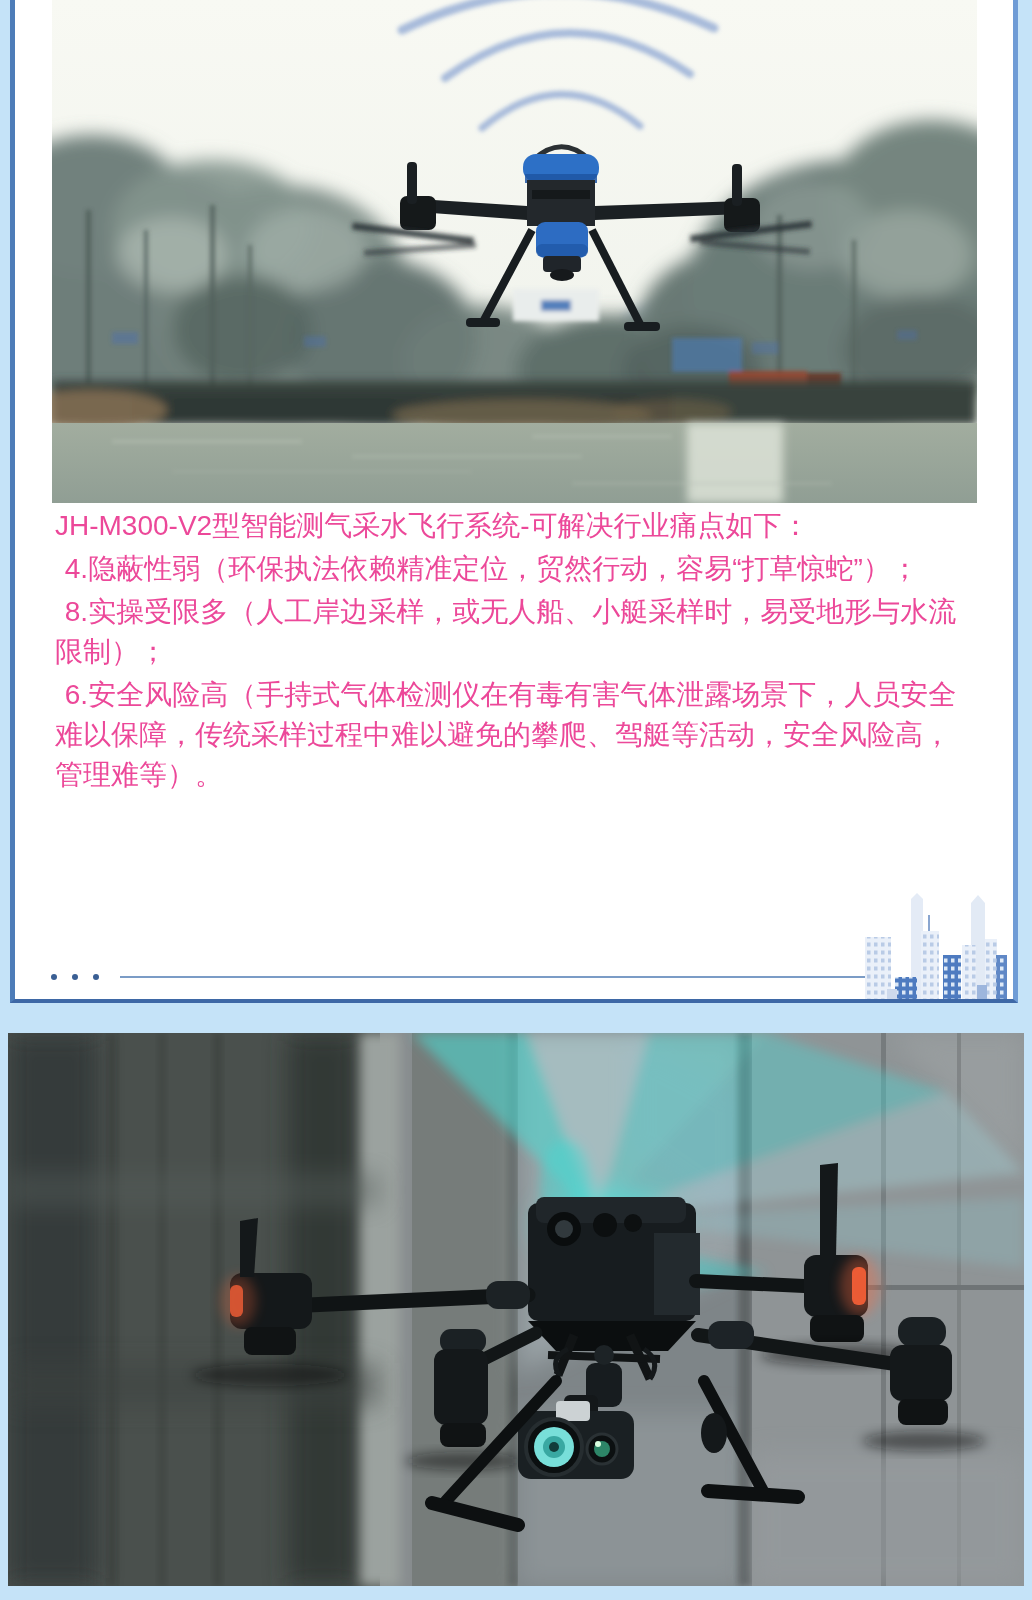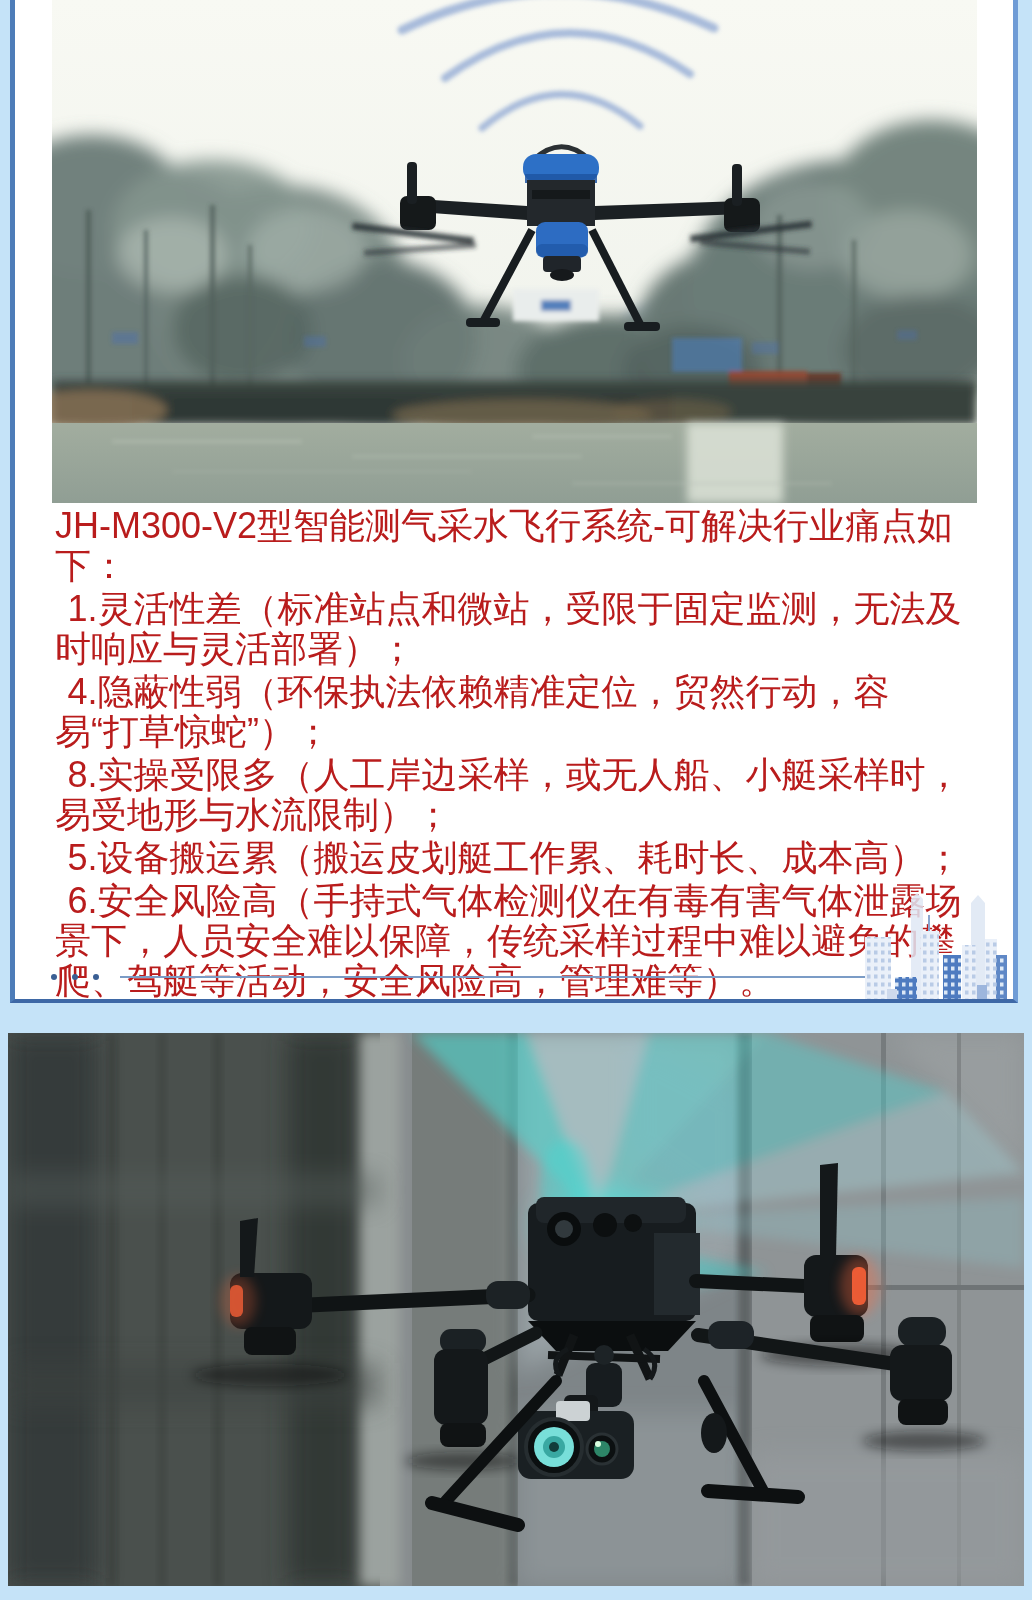--- a/index.html
+++ b/index.html
@@ -3,22 +3,22 @@
 <meta charset="utf-8">
 <style>
   html,body{margin:0;padding:0;background:#c5e3f8;}
   .page{position:relative;width:1032px;height:1600px;background:#c5e3f8;overflow:hidden;
         font-family:"Liberation Sans",sans-serif;}
   .card{position:absolute;left:10px;top:0;width:1008px;height:1003px;background:#ffffff;
         box-sizing:border-box;border-left:5px solid #4d7cb8;border-right:5px solid #6f9cd6;
         border-bottom:4px solid #3e68a6;}
   .photo-top{position:absolute;left:37px;top:0;width:925px;height:503px;overflow:hidden;}
   .photo-top svg{display:block;}
-  .article{position:absolute;left:40px;top:506px;width:912px;color:#b91c1c;
-           font-size:36px;line-height:40px;}
+  .article{position:absolute;left:40px;top:506px;width:912px;color:#ec4899;
+           font-size:28px;line-height:40px;}
   .article p{margin:0 0 3px 0;}
   .article p.item{text-indent:0.35em;}
   .divider{position:absolute;left:36px;top:969px;width:820px;height:16px;
            display:flex;align-items:center;}
   .dot{width:6px;height:6px;border-radius:50%;background:#3a5f94;margin-right:15px;flex:0 0 auto;}
   .divider .line{height:2px;background:#7b9cc6;flex:1 1 auto;margin-left:6px;}
   .skyline{position:absolute;right:6px;bottom:0;width:148px;height:106px;}
   .photo-bottom{position:absolute;left:8px;top:1033px;width:1016px;height:553px;overflow:hidden;}
   .photo-bottom svg{display:block;}
 </style>
@@ -149,24 +149,22 @@
           <line x1="480" y1="230" x2="432" y2="320" stroke="#181d20" stroke-width="8"></line>
           <line x1="540" y1="230" x2="588" y2="324" stroke="#181d20" stroke-width="8"></line>
           <rect x="414" y="318" width="34" height="9" rx="4" fill="#181d20"></rect>
           <rect x="572" y="322" width="36" height="9" rx="4" fill="#181d20"></rect>
         </g>
       </svg>
     </div>
 
     <section class="article">
       <p class="title">JH-M300-V2型智能测气采水飞行系统-可解决行业痛点如下：</p>
-      <p class="item">1.灵活性差（标准站点和微站，受限于固定监测，无法及时响应与灵活部署）；</p>
       <p class="item">4.隐蔽性弱（环保执法依赖精准定位，贸然行动，容易“打草惊蛇”）；</p>
       <p class="item">8.实操受限多（人工岸边采样，或无人船、小艇采样时，易受地形与水流限制）；</p>
-      <p class="item">5.设备搬运累（搬运皮划艇工作累、耗时长、成本高）；</p>
       <p class="item">6.安全风险高（手持式气体检测仪在有毒有害气体泄露场景下，人员安全难以保障，传统采样过程中难以避免的攀爬、驾艇等活动，安全风险高，管理难等）。</p>
     </section>
 
     <div class="divider">
       <span class="dot"></span>
       <span class="dot"></span>
       <span class="dot"></span>
       <div class="line"></div>
     </div>
 

